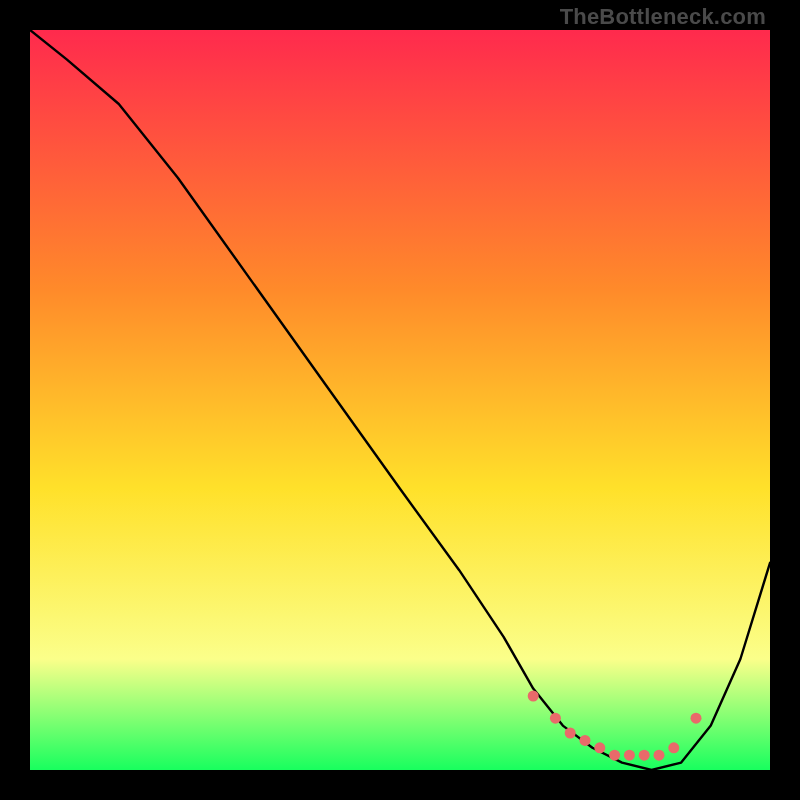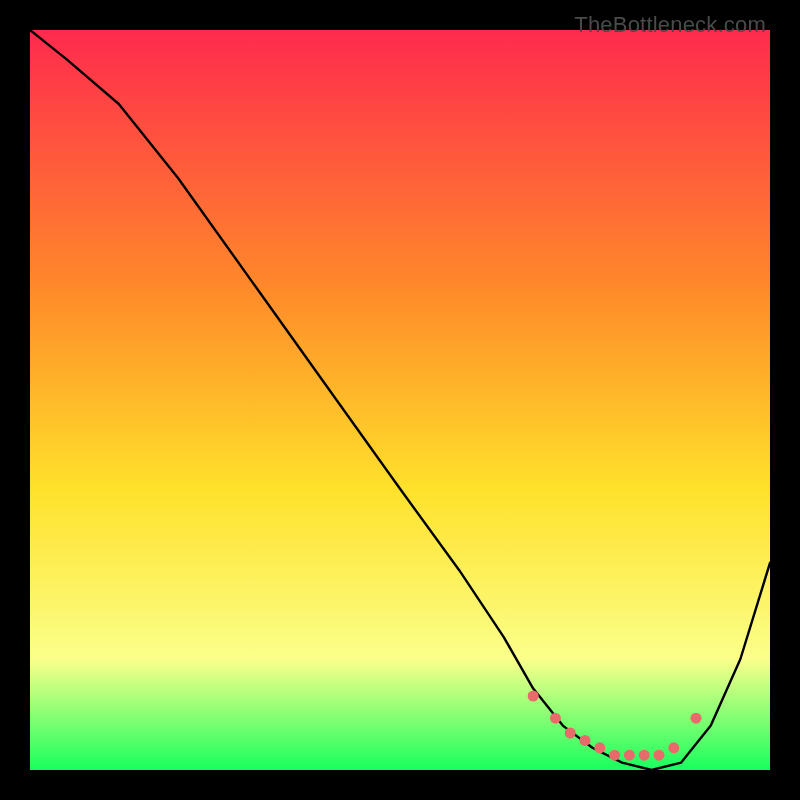--- a/index.html
+++ b/index.html
@@ -2,21 +2,21 @@
 <html><head>
 <meta charset="utf-8">
 <style>
   html,body{margin:0;padding:0;width:800px;height:800px;background:#000;overflow:hidden;font-family:Arial,Helvetica,sans-serif}
   .frame{position:absolute;background:#000}
   .frame.top{left:0;top:0;width:800px;height:30px}
   .frame.bottom{left:0;top:770px;width:800px;height:30px}
   .frame.left{left:0;top:0;width:30px;height:800px}
   .frame.right{left:770px;top:0;width:30px;height:800px}
   .plot{position:absolute;left:30px;top:30px;width:740px;height:740px}
-  .watermark{position:absolute;top:12px;right:34px;color:#4a4a4a;font-size:22px;font-weight:400;letter-spacing:.2px}
+  .watermark{position:absolute;top:4px;right:34px;color:#4a4a4a;font-size:22px;font-weight:700;letter-spacing:.2px}
   svg{display:block}
 </style>
 </head>
 <body>
 
 <div class="plot">
   <svg id="chart-svg" width="740" height="740" viewBox="0 0 740 740">
     <defs>
       <linearGradient id="bg-grad" x1="0" y1="0" x2="0" y2="1">
         <stop id="g0" offset="0%" stop-color="#ff2a4d"></stop>

